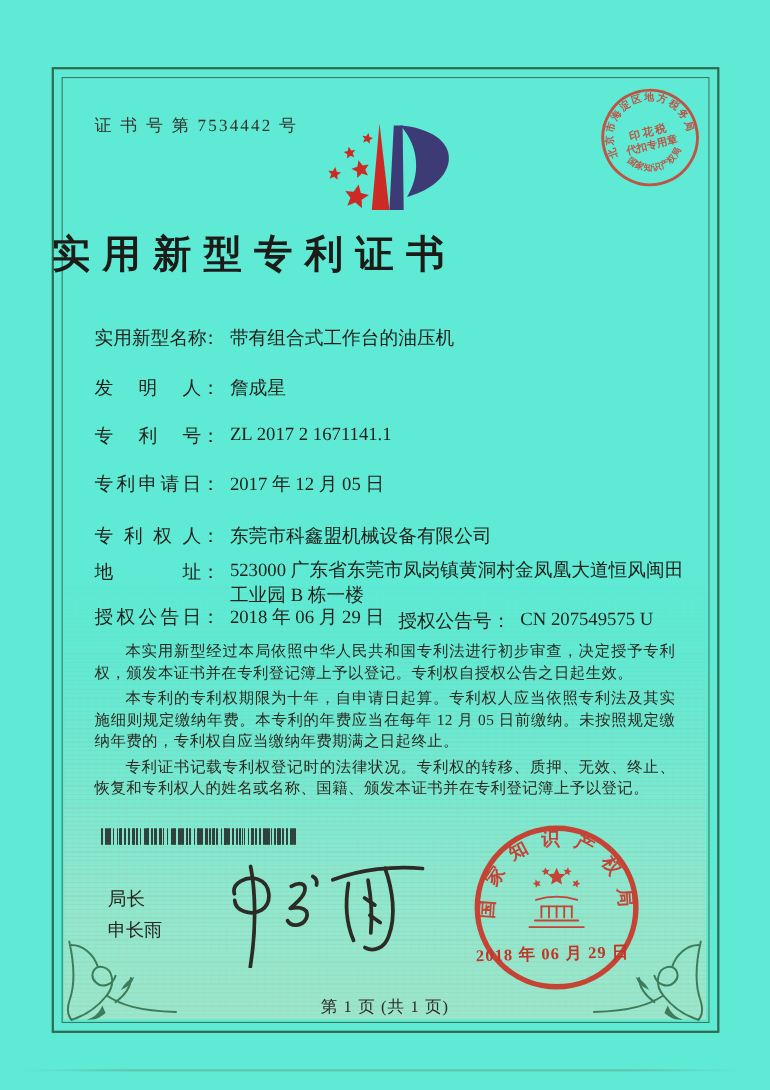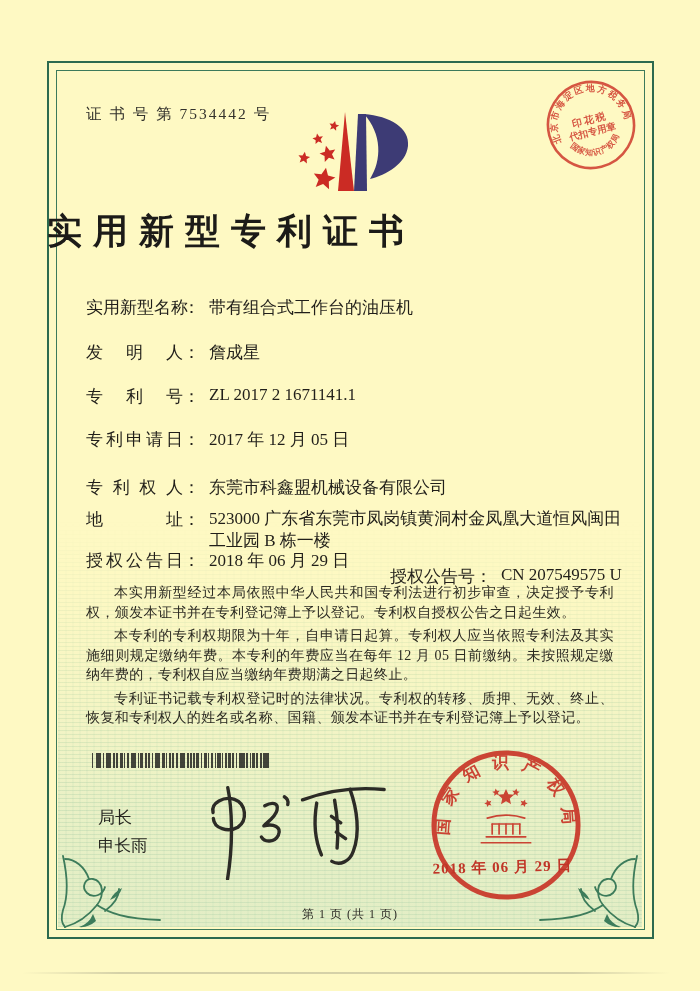--- a/index.html
+++ b/index.html
@@ -4,21 +4,21 @@
 <style>
   html,body{margin:0;padding:0;}
   body{
     font-family:"Liberation Serif","DejaVu Serif",serif;
     background:#e9e9e6;
   }
   .page{
     position:relative;
     width:700px;height:991px;
     margin:0 auto;
-    background:#fef9c3;
+    background:#5eead4;
     overflow:hidden;
     color:#24231f;
   }
   
   .frame-outer{
     position:absolute;left:47px;top:61px;width:603px;height:874px;
     border:2.5px solid #2d6a4f;
   }
   .frame-inner{
     position:absolute;left:56px;top:70px;width:587px;height:858px;
@@ -52,21 +52,21 @@
   
   .frow{position:absolute;left:86px;font-size:17px;color:#211f1a;white-space:nowrap;}
   .flabel{
     display:inline-block;width:97px;
     text-align:justify;text-align-last:justify;
     vertical-align:top;
   }
   .fcolon{display:inline-block;margin-right:9px;}
   .fvalue{display:inline-block;vertical-align:top;white-space:normal;}
   .addr .fvalue{width:420px;line-height:22px;}
-  .grant-no-group{position:absolute;left:276px;top:16px;margin-left:28px;}
+  .grant-no-group{position:absolute;left:276px;top:4px;}
   
   .body-text{
     position:absolute;left:86px;top:583px;width:528px;
     font-size:14px;line-height:19.5px;color:#2b2a22;
     text-align:justify;letter-spacing:.4px;
   }
   .body-text p{margin:0 0 4px 0;text-indent:2em;}
   
   .barcode{
     position:absolute;left:92px;top:753px;width:178px;height:15px;
@@ -81,21 +81,21 @@
   .signature{position:absolute;left:200px;top:776px;width:200px;height:104px;}
   .official-seal{position:absolute;left:427px;top:746px;width:158px;height:158px;opacity:.93;}
   .seal-date{
     position:absolute;left:425px;top:858px;width:155px;
     text-align:center;font-size:15px;color:#c03527;
     transform:rotate(-1.5deg);letter-spacing:1px;font-weight:700;
   }
   .tax-seal{position:absolute;left:544px;top:78px;width:94px;height:94px;opacity:.85;}
   .footer{
     position:absolute;left:0;top:906px;width:700px;
-    text-align:center;font-size:12px;color:#2c2b26;letter-spacing:1px;
+    text-align:center;font-size:15px;color:#2c2b26;letter-spacing:1px;
   }
   .flourish{position:absolute;width:104px;height:80px;}
   .flourish.left{left:58px;top:850px;}
   .flourish.right{left:538px;top:850px;transform:scaleX(-1);}
 </style>
 </head>
 <body>
 
 <svg width="0" height="0" style="position:absolute" aria-hidden="true">
   <defs>

